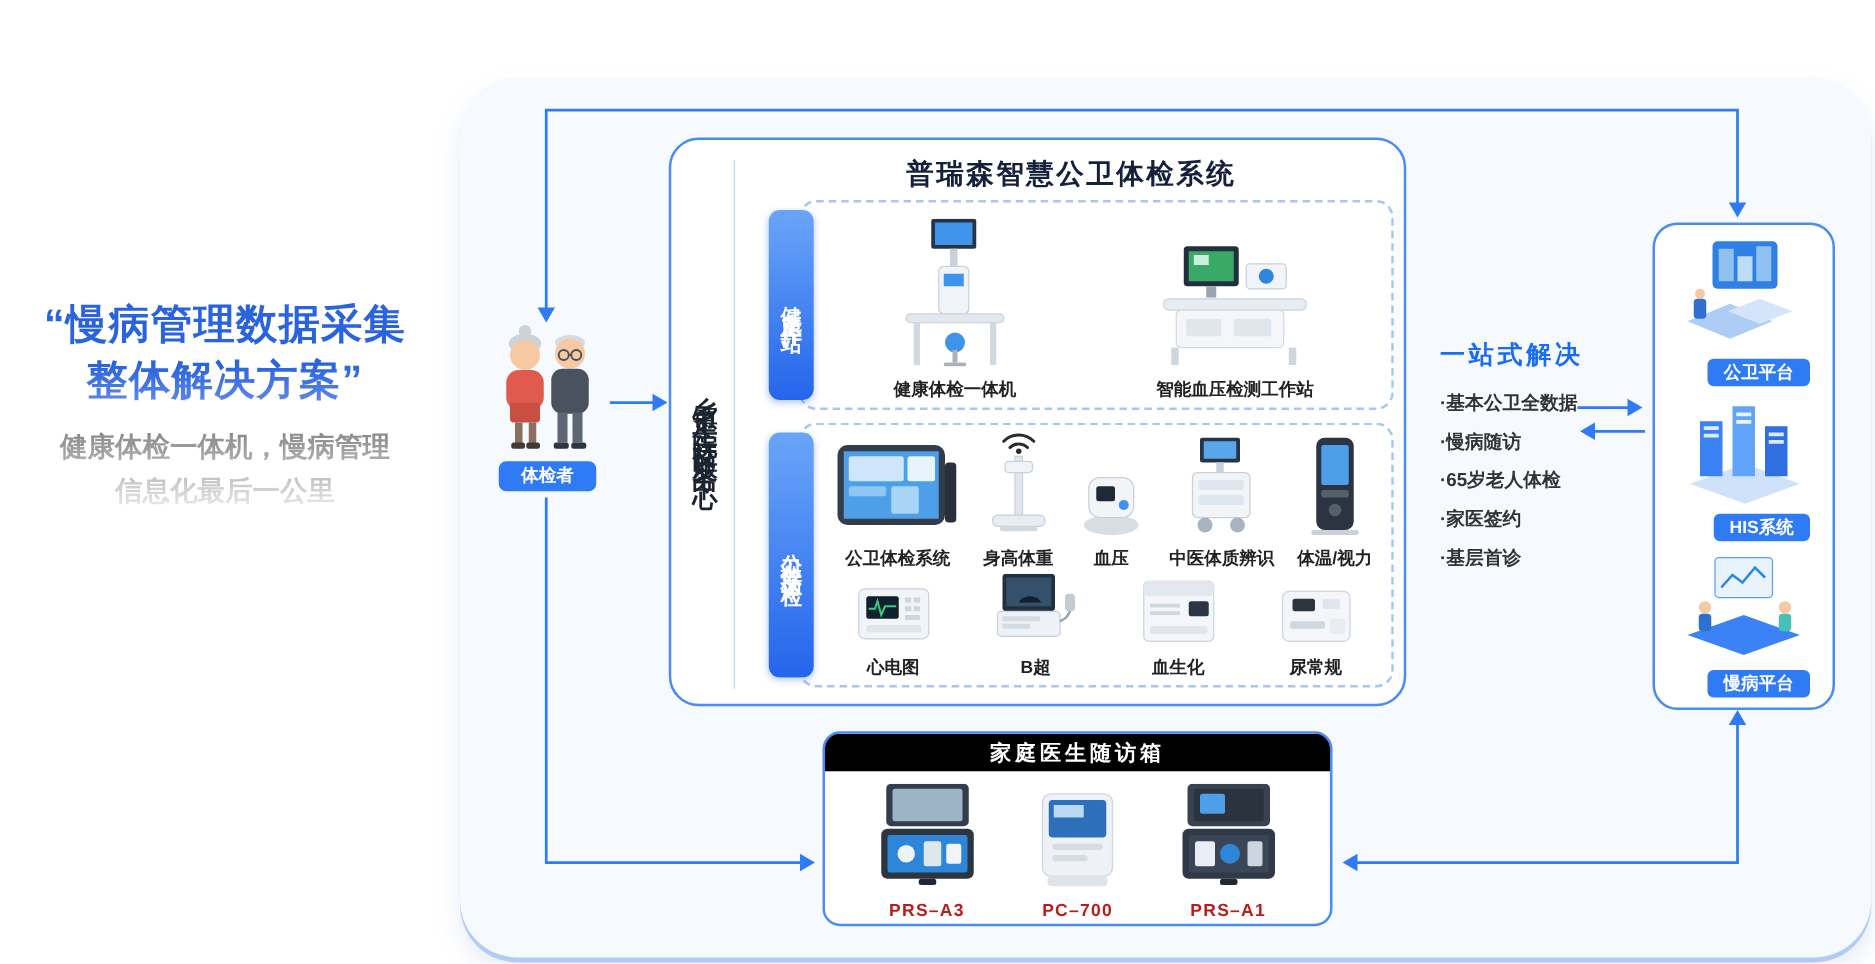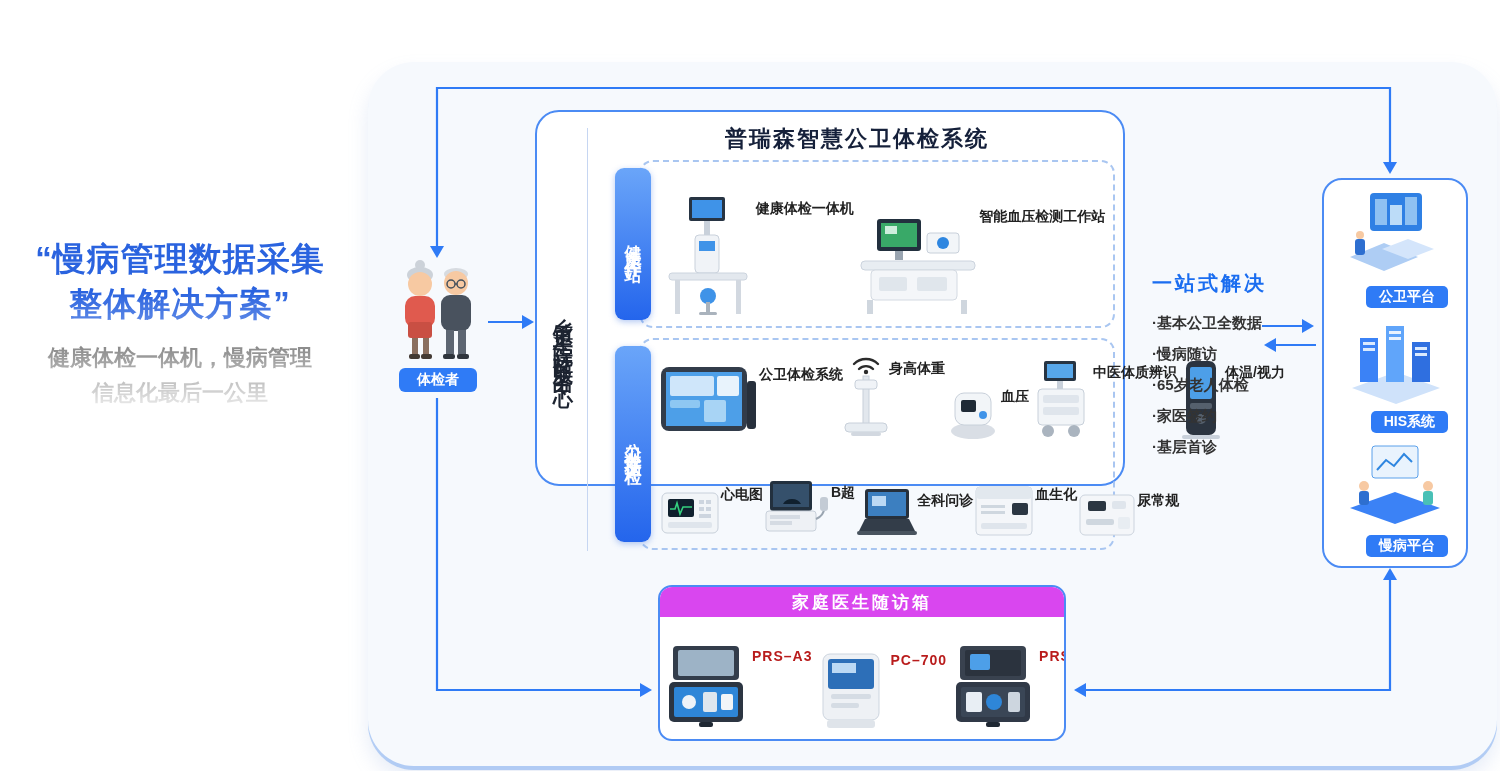--- a/index.html
+++ b/index.html
@@ -20,21 +20,21 @@
   .headline .t1 { font-size:33px; font-weight:800; color:#2a63df; line-height:45px; letter-spacing:1px; }
   .headline .t2 { font-size:22px; font-weight:700; color:#333; line-height:35px; }
   .headline .t2.first { margin-top:14px; }
 
   
   .examinee { left:390px; top:254px; width:96px; text-align:center; }
   .pill { display:inline-block; background:#2f7bf6; color:#fff; font-size:14px; font-weight:700;
     padding:3px 18px; border-radius:6px; white-space:nowrap; }
 
   
-  .main-panel { left:535px; top:110px; width:590px; height:376px; background:#fff;
+  .main-panel { left:535px; top:110px; width:590px; height:455px; background:#fff;
     border:2px solid #4b8bf4; border-radius:24px; }
   .v-title { position:absolute; left:8px; top:16px; height:423px; width:38px;
     writing-mode:vertical-rl; text-orientation:upright; font-size:20px; font-weight:800;
     color:#1c2330; letter-spacing:7px; display:flex; align-items:center; justify-content:center; }
   .v-divider { position:absolute; left:50px; top:16px; height:423px; width:1px; background:#c6d6f2; }
   .panel-title { position:absolute; left:62px; top:12px; width:516px; text-align:center;
     font-size:22px; font-weight:800; color:#15203a; letter-spacing:2px; }
 
   .sec { position:absolute; left:102px; width:476px; border:2px dashed #a9c6f1; border-radius:14px; }
   .sec1 { top:48px; height:168px; }
@@ -42,39 +42,39 @@
   .sec-label { position:absolute; left:-26px; top:6px; bottom:6px; width:36px;
     background:linear-gradient(180deg,#6aa5f9,#2465ec); border-radius:9px; color:#fff;
     writing-mode:vertical-rl; text-orientation:upright; font-size:17px; font-weight:700;
     letter-spacing:5px; display:flex; align-items:center; justify-content:center;
     box-shadow:0 2px 6px rgba(40,100,220,.35); }
   .sec-body { position:absolute; left:18px; right:6px; top:6px; bottom:5px;
     display:flex; align-items:flex-end; justify-content:space-around; }
   .sec-body2 { position:absolute; left:18px; right:6px; top:6px; bottom:5px;
     display:flex; flex-direction:column; justify-content:space-between; }
   .row { flex:1; display:flex; align-items:flex-end; justify-content:space-around; }
-  .device { display:flex; flex-direction:row; align-items:flex-start; justify-content:flex-end; }
+  .device { display:flex; flex-direction:column; align-items:center; justify-content:flex-end; }
   .device .cap { margin-top:3px; font-size:14px; font-weight:700; color:#222; white-space:nowrap; }
 
   
   .onestop { left:1152px; top:270px; width:165px; }
   .onestop .ti { font-size:20px; font-weight:800; color:#1a6df0; letter-spacing:3px; margin-bottom:10px; }
   .onestop .it { font-size:15px; font-weight:600; color:#333; line-height:31px; white-space:nowrap; }
 
   
   .right-panel { left:1322px; top:178px; width:146px; height:390px; background:#fff;
     border:2px solid #4b8bf4; border-radius:20px; display:flex; flex-direction:column;
     align-items:center; justify-content:space-evenly; padding:4px 0; }
   .rp-item { display:flex; flex-direction:column; align-items:flex-end; }
   .rp-item .pill { padding:2px 13px; border-radius:5px; margin-top:1px; }
 
   
   .bottom-panel { left:658px; top:585px; width:408px; height:156px; background:#fff;
     border:2px solid #4b8bf4; border-radius:14px; overflow:hidden; }
-  .bp-head { height:30px; background:#d946ef; color:#fff; font-size:17px; font-weight:800;
+  .bp-head { height:30px; background:#000000; color:#fff; font-size:17px; font-weight:800;
     display:flex; align-items:center; justify-content:center; letter-spacing:3px; }
   .bp-body { height:122px; display:flex; align-items:flex-end; justify-content:space-evenly; padding-bottom:3px; }
   .bp-body .cap { margin-top:2px; font-size:14px; font-weight:700; color:#b91c1c; letter-spacing:1px; }
 </style>
 </head>
 <body>
 
 <div class="stage">
 
   <div class="abs bg-panel"></div>
@@ -277,32 +277,20 @@
                 <rect x="10" y="3" width="36" height="23" fill="#35506b"></rect>
                 <path d="M20,23 a10,9 0 0 1 18,0 z" fill="#10202e"></path>
                 <rect x="3" y="30" width="50" height="20" rx="3" fill="#eef1f5" stroke="#c8d0da"></rect>
                 <rect x="7" y="34" width="30" height="4" fill="#d5dbe3"></rect>
                 <rect x="7" y="40" width="22" height="4" fill="#d5dbe3"></rect>
                 <path d="M53,38 q10,-4 8,-16" stroke="#9aa5b1" stroke-width="2" fill="none"></path>
                 <rect x="57" y="16" width="8" height="14" rx="3" fill="#c3cbd5"></rect>
               </svg>
             </span>
             <div class="cap">B超</div>
-          </div>
-          <div class="device">
-            <span>
-              <svg width="62" height="50" viewBox="0 0 62 50">
-                <rect x="10" y="0" width="44" height="30" rx="3" fill="#26303c"></rect>
-                <rect x="13" y="3" width="38" height="24" fill="#3c7fc0"></rect>
-                <rect x="17" y="7" width="14" height="10" fill="#bcd9f4"></rect>
-                <path d="M4,42 L10,30 h44 l6,12 z" fill="#333d49"></path>
-                <rect x="2" y="42" width="60" height="4" rx="2" fill="#49545f"></rect>
-              </svg>
-            </span>
-            <div class="cap">全科问诊</div>
           </div>
           <div class="device">
             <span>
               <svg width="62" height="56" viewBox="0 0 62 56">
                 <rect x="3" y="4" width="56" height="48" rx="4" fill="#f4f6f9" stroke="#ccd4de"></rect>
                 <rect x="3" y="4" width="56" height="12" rx="4" fill="#e2e8ee"></rect>
                 <rect x="39" y="20" width="16" height="12" rx="2" fill="#2b3642"></rect>
                 <rect x="8" y="22" width="24" height="3" fill="#cfd7df"></rect>
                 <rect x="8" y="28" width="24" height="3" fill="#cfd7df"></rect>
                 <rect x="8" y="40" width="46" height="6" rx="2" fill="#dfe5ec"></rect>

